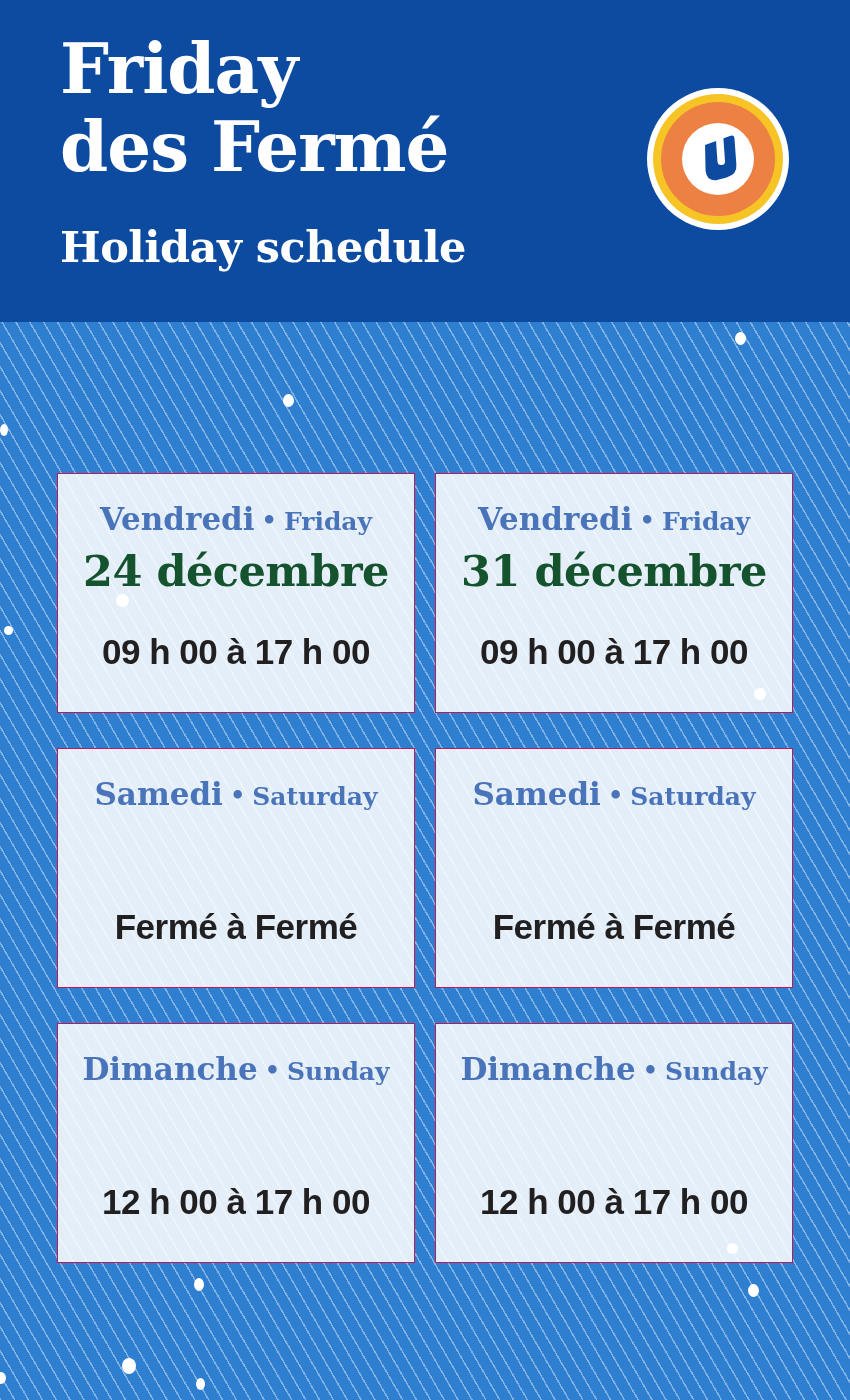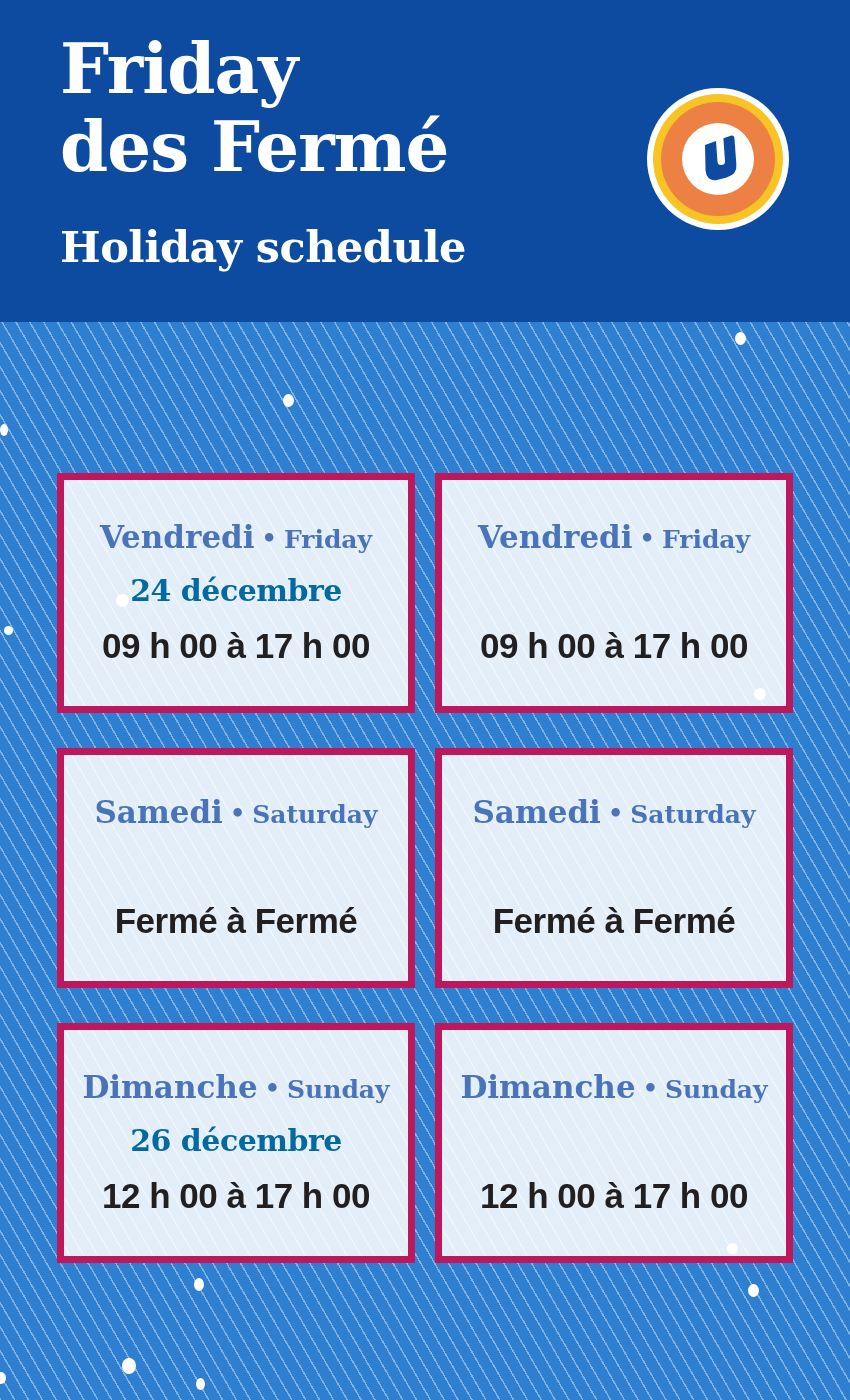--- a/index.html
+++ b/index.html
@@ -84,30 +84,30 @@
     clip-path:polygon(687 940,850 940,850 1078,687 1078);}
   .cracked-tr{background-color:#2e7fd0;
     background-image:repeating-linear-gradient(60deg,rgba(255,255,255,.4) 0 1.5px,transparent 1.5px 12px);
     clip-path:polygon(760 940,850 940,850 995);}
   .peri-card1{background:#cdd3e8;clip-path:polygon(50 393,50 323,160 393);}
 
   .dot{position:absolute;background:#ffffff;border-radius:50%;}
 
   
   .card{position:absolute;width:358px;height:240px;box-sizing:border-box;
-        border:7px solid #be185d;background:rgba(255,255,255,0.87);
+        border:1px solid #be185d;background:rgba(255,255,255,0.87);
         display:flex;flex-direction:column;align-items:center;text-align:center;
-        padding-top:40px;}
+        padding-top:28px;}
   .c1{left:57px;top:473px;}  .c2{left:435px;top:473px;}
   .c3{left:57px;top:748px;}  .c4{left:435px;top:748px;}
   .c5{left:57px;top:1023px;} .c6{left:435px;top:1023px;}
   .dayline{color:#4a74ba;font-weight:bold;font-size:31px;line-height:34px;}
   .day-en{font-size:25px;}
   .bullet{font-size:24px;padding:0 7px;vertical-align:2px;}
-  .date{color:#0369a1;font-weight:bold;font-size:30px;line-height:50px;letter-spacing:-0.5px;}
+  .date{color:#14532d;font-weight:bold;font-size:43px;line-height:50px;letter-spacing:-0.5px;}
   .date sup{font-size:0.55em;vertical-align:14px;}
   .hours{margin-top:auto;margin-bottom:40px;color:#221f20;font-weight:bold;
          font-size:35px;letter-spacing:-0.5px;
          font-family:"Liberation Sans","DejaVu Sans",sans-serif;}
 </style>
 </head>
 <body>
 
 <div class="collage">
   <div class="shape mint"></div>
@@ -172,20 +172,23 @@
   <div class="date">
     <span>24</span><sup></sup><span> décembre</span>
   </div>
   <div class="hours">09 h 00 à 17 h 00</div>
 </div>
 
 <div class="card c2">
   <div class="dayline">
     <span>Vendredi</span><span class="bullet">•</span><span class="day-en">Friday</span>
   </div>
+  <div class="date">
+    <span>31</span><sup></sup><span> décembre</span>
+  </div>
   <div class="hours">09 h 00 à 17 h 00</div>
 </div>
 
 <div class="card c3">
   <div class="dayline">
     <span>Samedi</span><span class="bullet">•</span><span class="day-en">Saturday</span>
   </div>
   <div class="hours">Fermé à Fermé</div>
 </div>
 
@@ -193,23 +196,20 @@
   <div class="dayline">
     <span>Samedi</span><span class="bullet">•</span><span class="day-en">Saturday</span>
   </div>
   <div class="hours">Fermé à Fermé</div>
 </div>
 
 <div class="card c5">
   <div class="dayline">
     <span>Dimanche</span><span class="bullet">•</span><span class="day-en">Sunday</span>
   </div>
-  <div class="date">
-    <span>26</span><sup></sup><span> décembre</span>
-  </div>
   <div class="hours">12 h 00 à 17 h 00</div>
 </div>
 
 <div class="card c6">
   <div class="dayline">
     <span>Dimanche</span><span class="bullet">•</span><span class="day-en">Sunday</span>
   </div>
   <div class="hours">12 h 00 à 17 h 00</div>
 </div>
 

